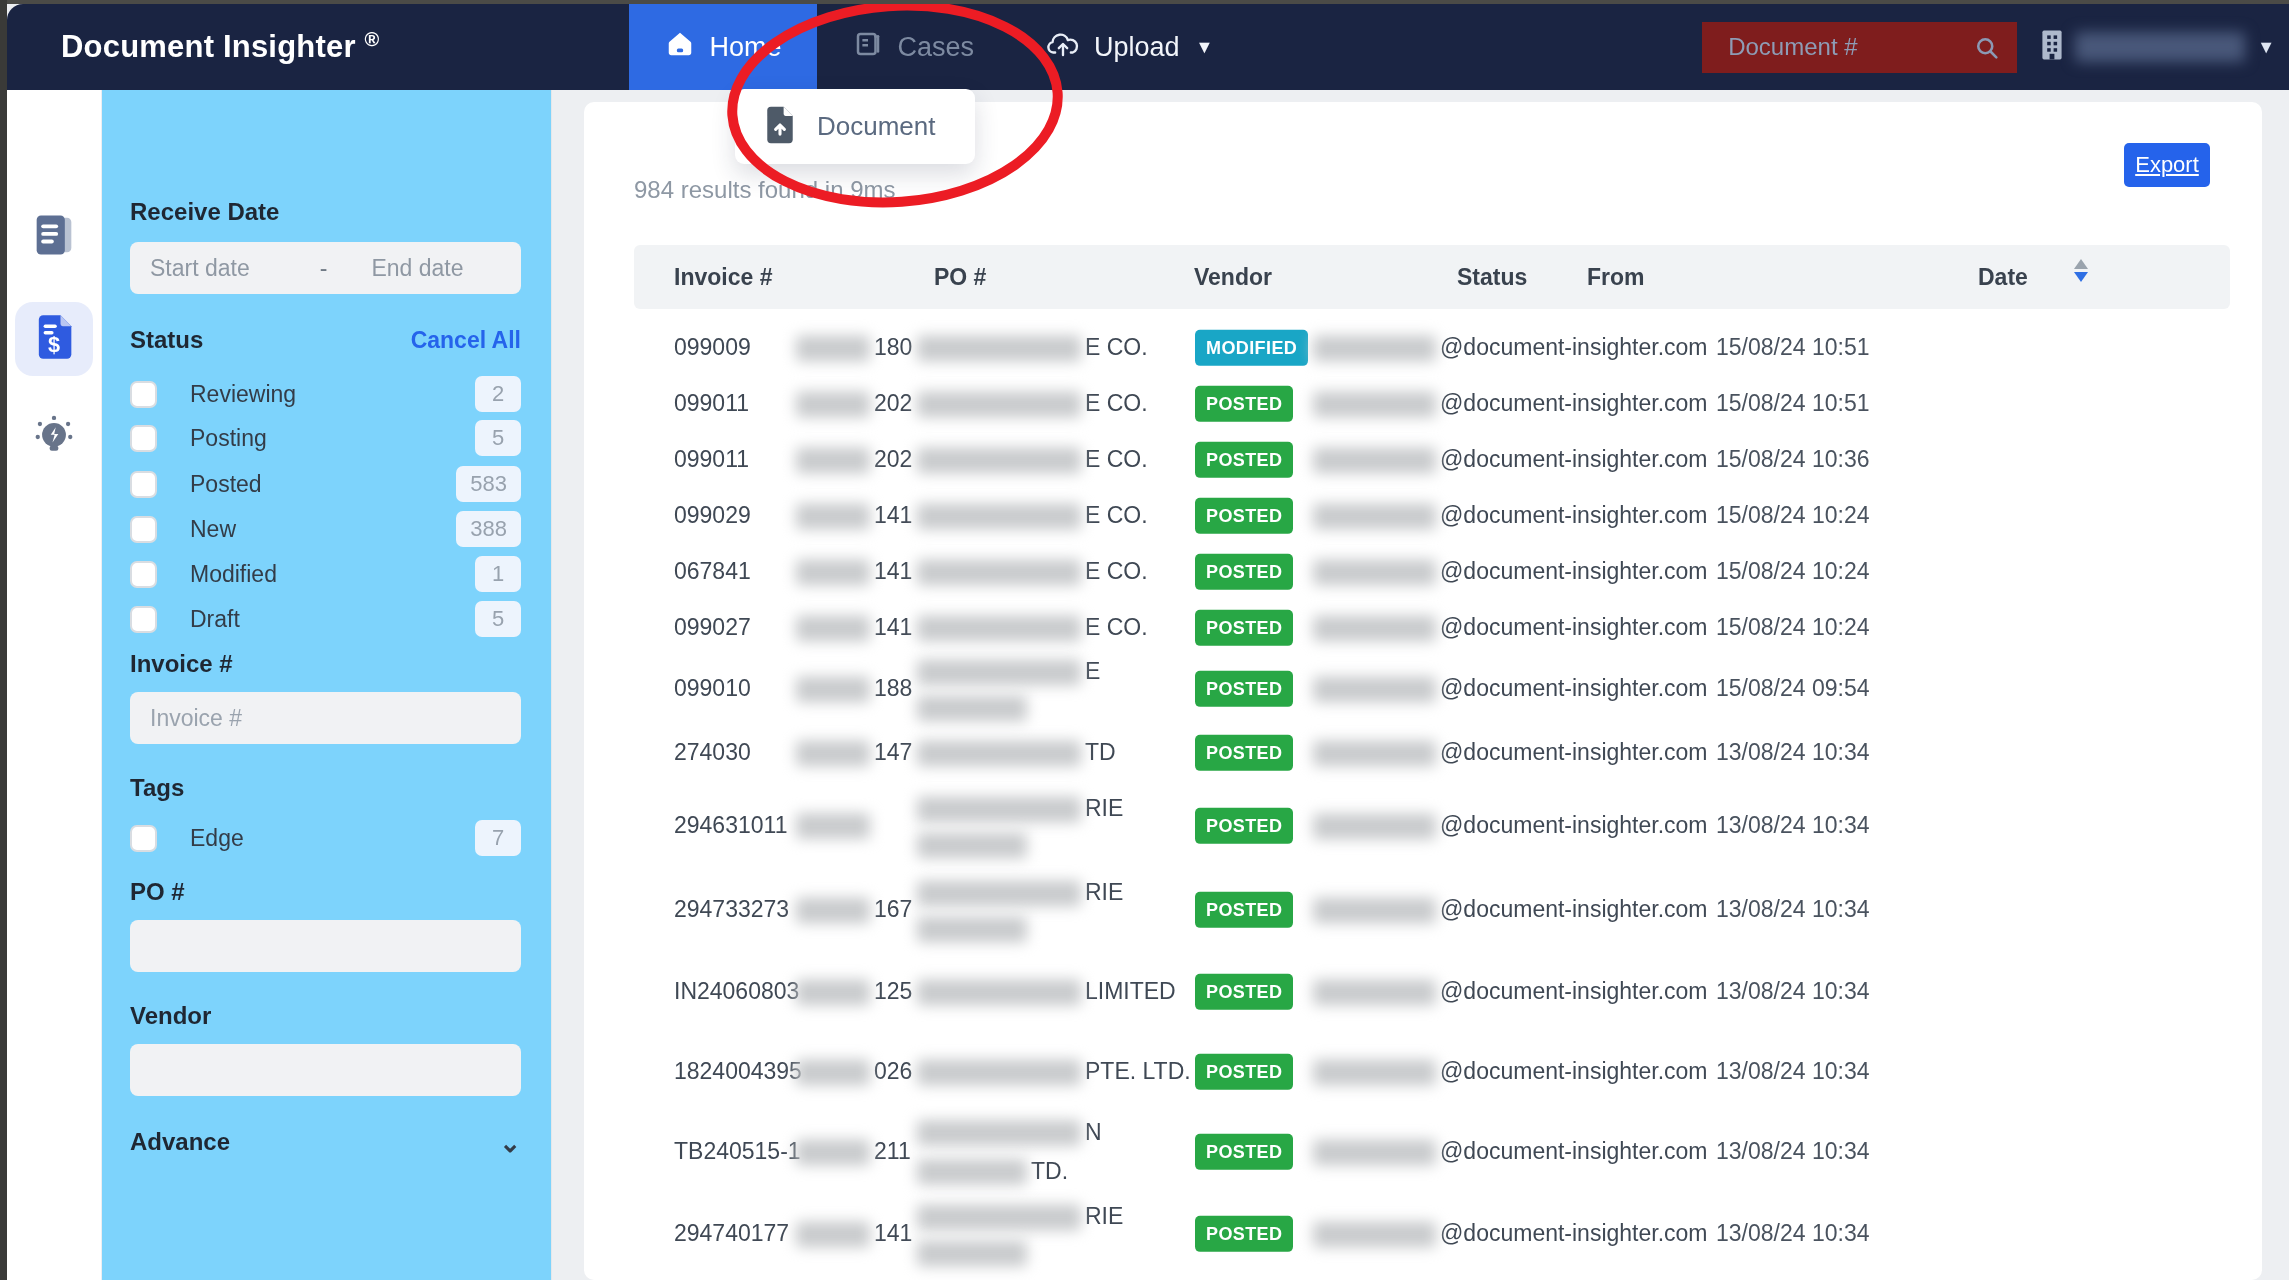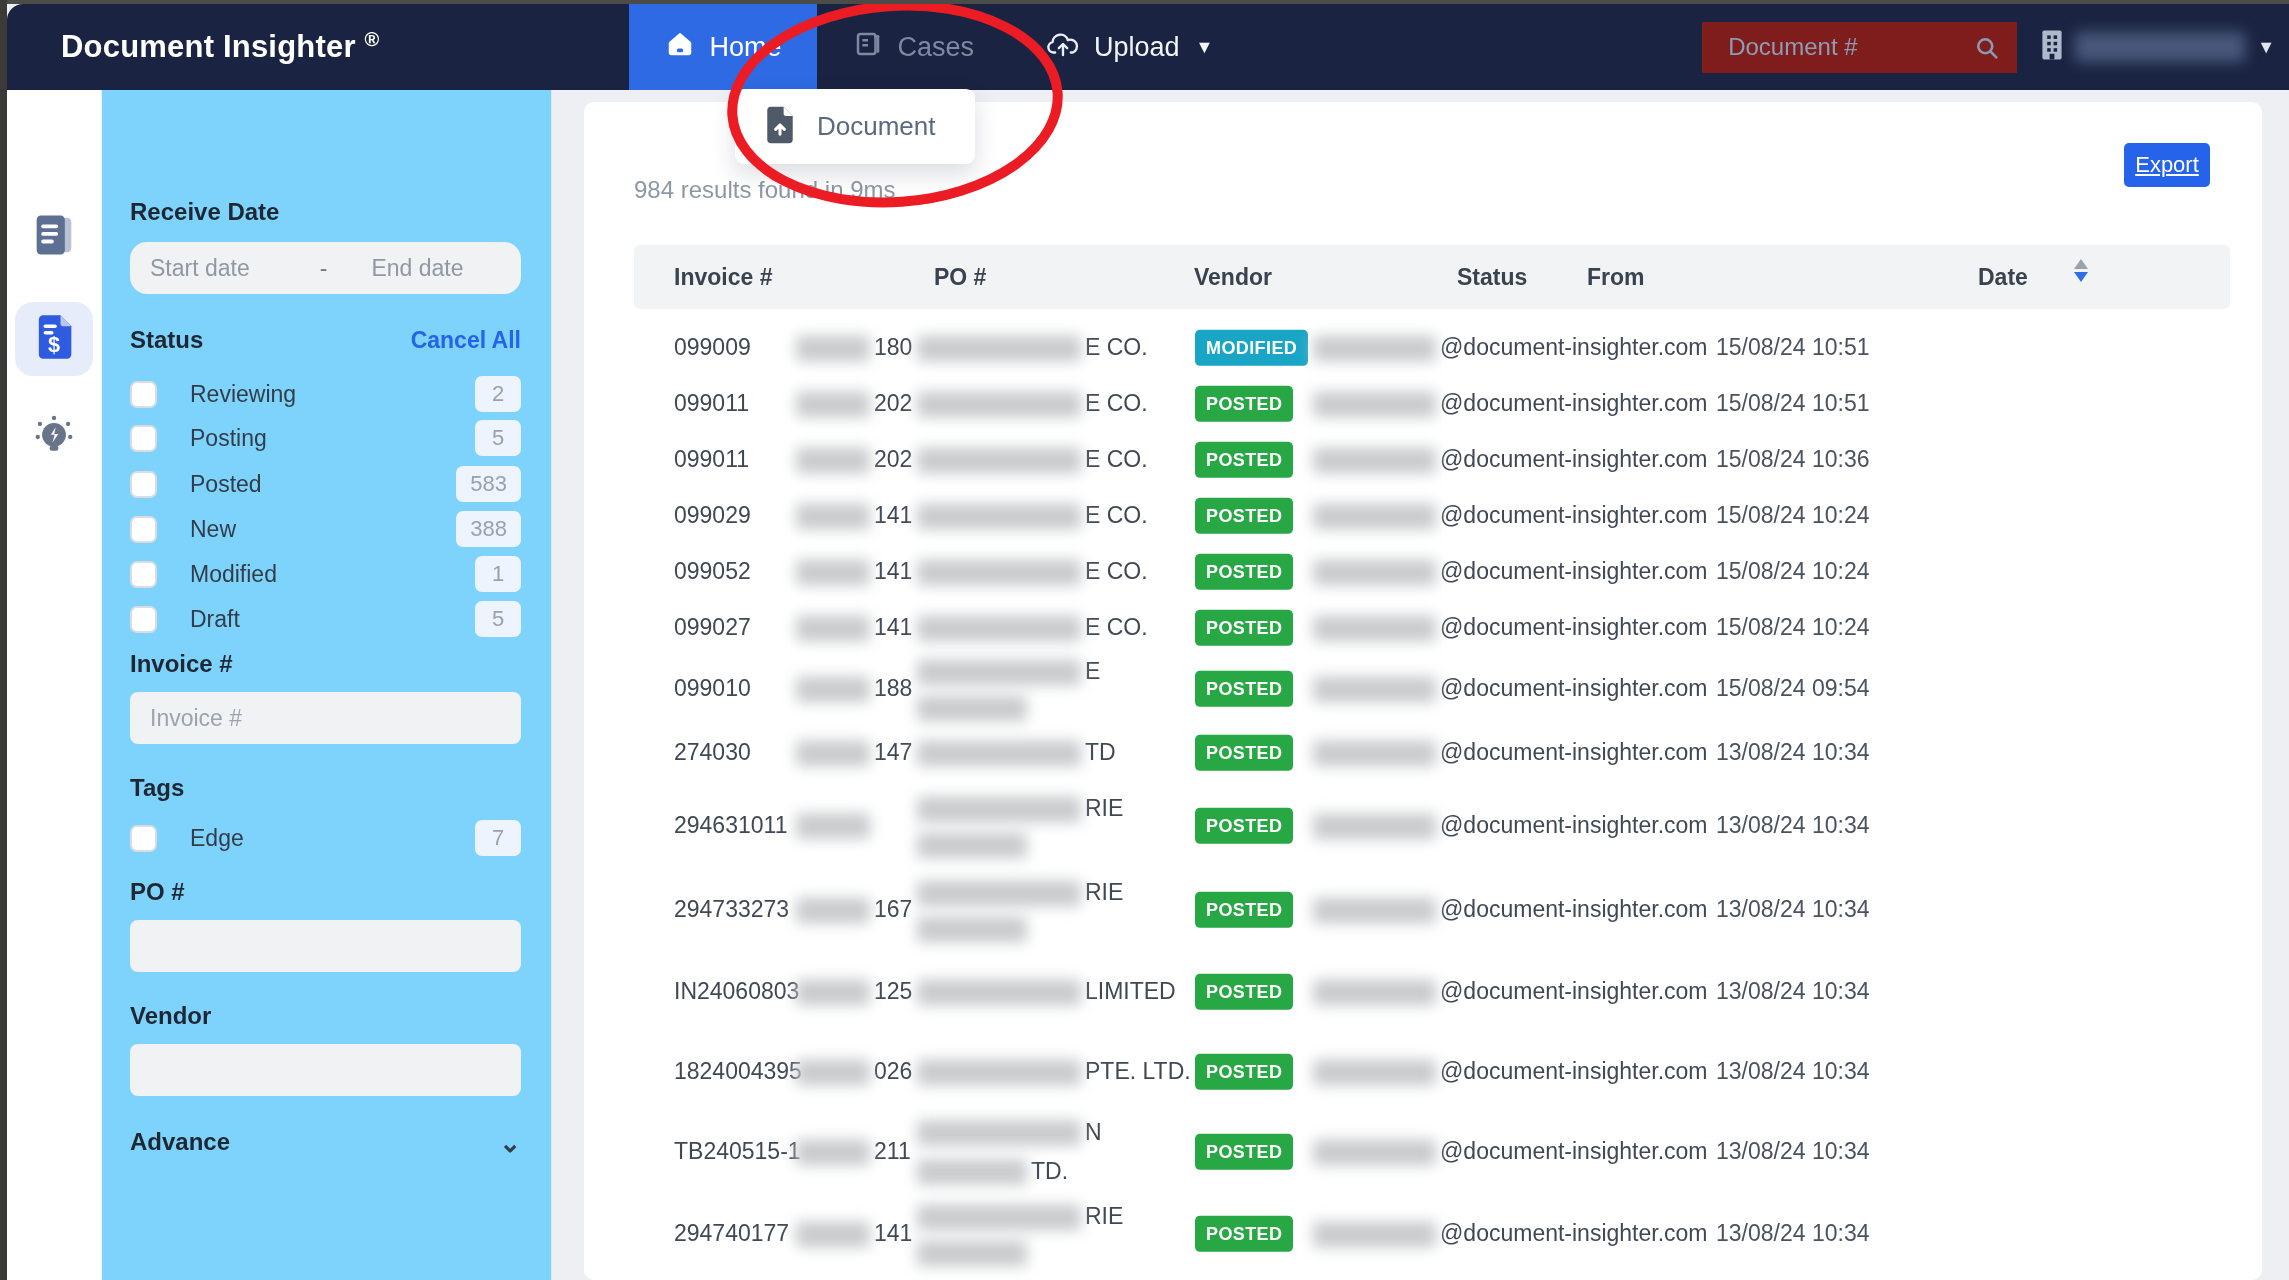--- a/index.html
+++ b/index.html
@@ -198,21 +198,21 @@
             <circle cx="4.5" cy="12" r="1"></circle>
             <circle cx="19.5" cy="12" r="1"></circle>
           </g>
         </svg>
     </span>
   </div>
 </div>
 
 <div class="filters">
   <div class="f-abs f-head" style="top:108px;">Receive Date</div>
-  <div class="f-abs date-field" style="top:152px;border-radius:17px;">
+  <div class="f-abs date-field" style="top:152px;">
     <span>Start date</span>
     <span class="dash">-</span>
     <span>End date</span>
   </div>
 
   <div class="f-abs" style="top:236px; display:flex; justify-content:space-between; align-items:center;">
     <span class="f-head">Status</span>
     <span class="f-link">Cancel All</span>
   </div>
   <div id="status-filters">
@@ -391,21 +391,21 @@
     <span class="td c-from">
           <span class="vline">
             <span class="redact" style="width:123px;height:26px;"></span>
             <span>@document-insighter.com</span>
           </span>
         </span>
     <span class="td c-date">15/08/24 10:24</span>
   </div>
 
   <div class="trow" style="height: 56px;">
-    <span class="td c-invoice">099052</span>
+    <span class="td c-invoice">067841</span>
     <span class="td c-po">
           <span class="vline">
             <span class="redact" style="width:74px;height:26px;"></span>
             <span>141</span>
           </span>
         </span>
     <span class="td c-vendor">
       <span class="vline">
             <span class="redact" style="width:164px;height:26px;"></span>
             <span>E CO.</span>

